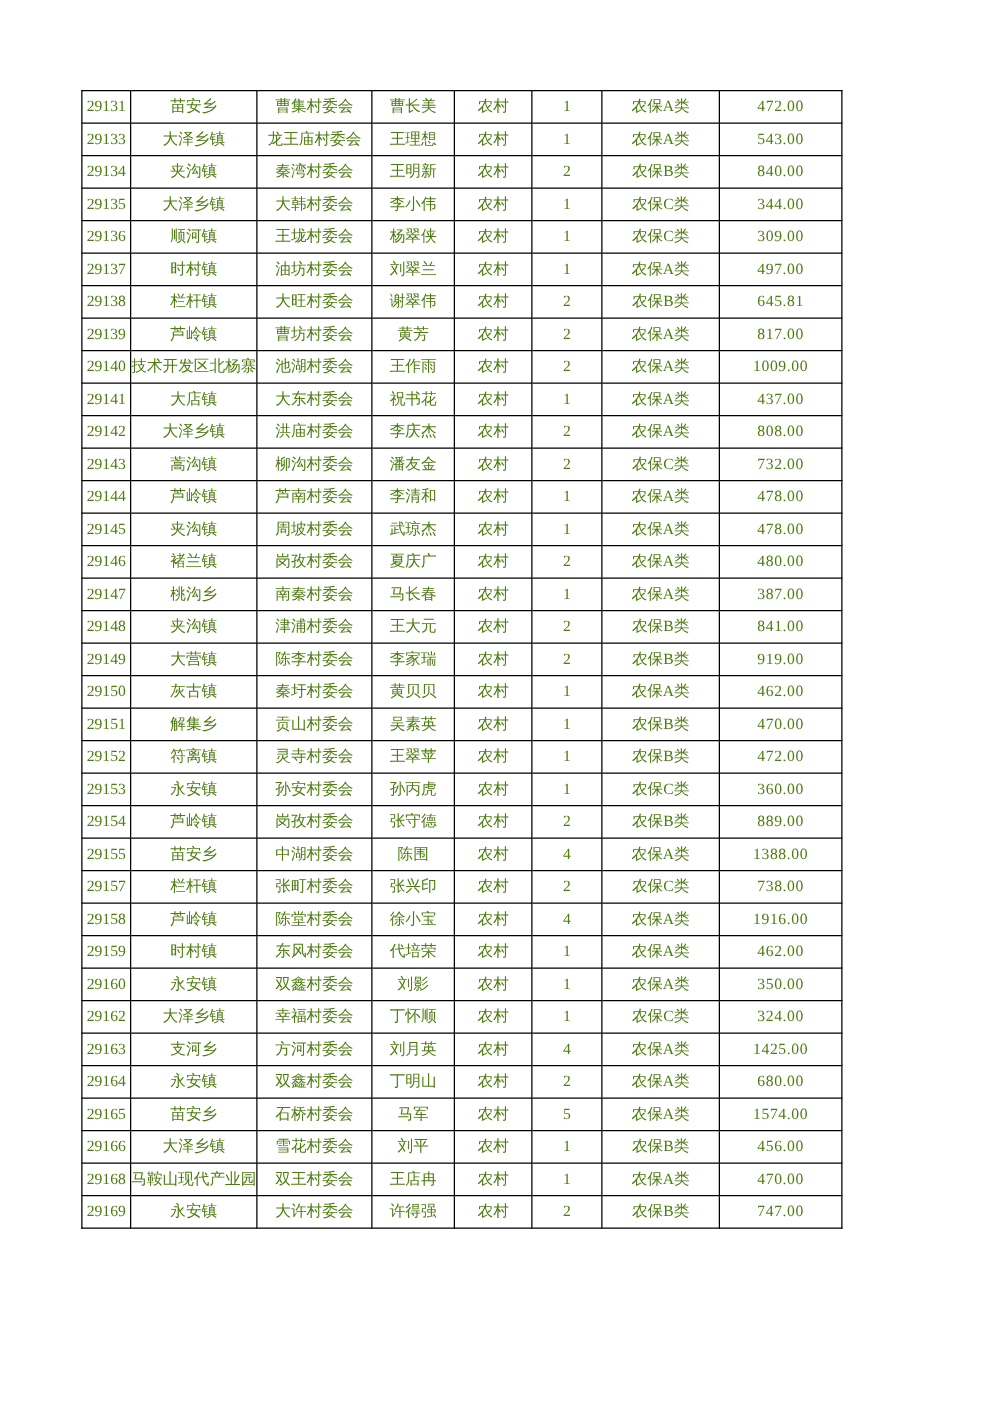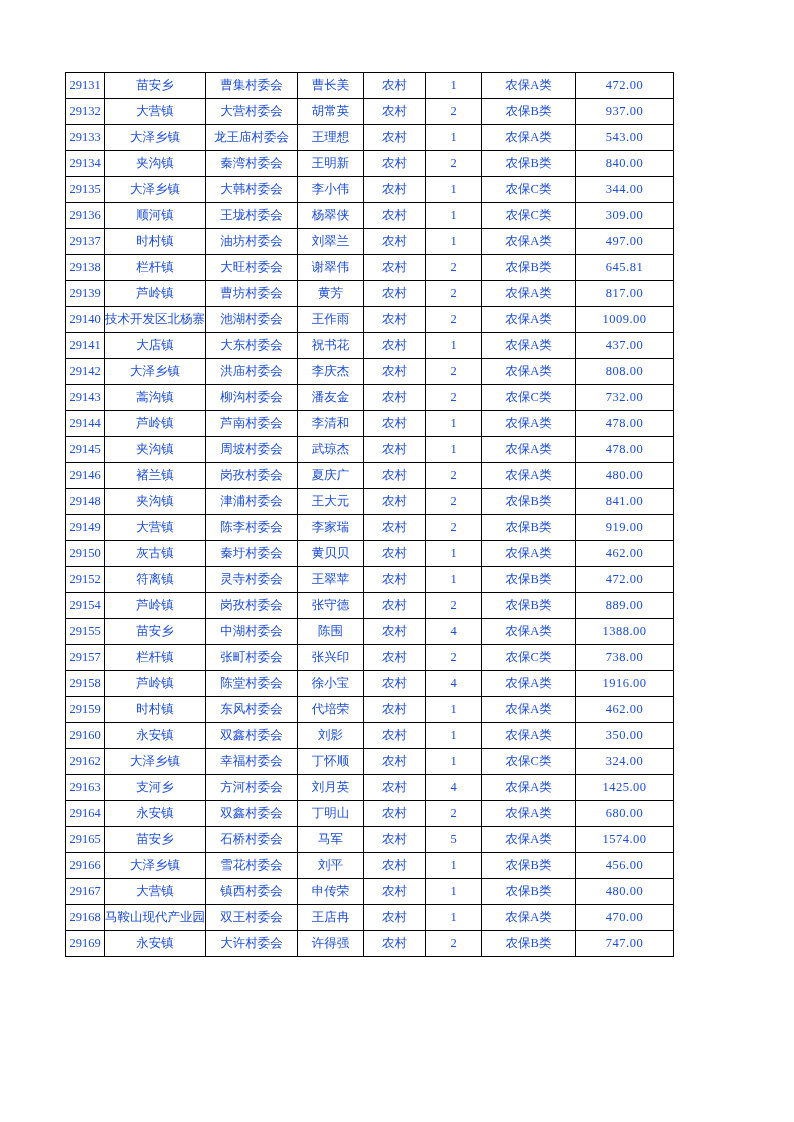--- a/index.html
+++ b/index.html
@@ -5,21 +5,21 @@
   html, body {
     margin: 0; padding: 0;
     background: #ffffff;
     width: 794px; height: 1122px;
     overflow: hidden;
   }
   .page {
     position: relative;
     width: 794px; height: 1122px;
     background: #ffffff;
-    color: #1d4ed8;
+    color: #4d7c0f;
     font-family: "Liberation Serif", "DejaVu Serif", serif;
   }
   table.sheet {
     position: absolute;
     left: 65px; top: 72px;
     border-collapse: collapse;
     table-layout: fixed;
   }
   table.sheet td {
     border: 1.5px solid #000000;
@@ -75,861 +75,887 @@
             <div class="cc">1</div>
           </td>
     <td class="c-insurance">
             <div class="cc">农保A类</div>
           </td>
     <td class="c-amount">
             <div class="cc">472.00</div>
           </td>
   </tr>
 
-  <tr>
-    <td class="c-id">
-            <div class="cc">29132</div>
+
+  <tr>
+    <td class="c-id">
+            <div class="cc">29133</div>
+          </td>
+    <td class="c-town">
+            <div class="cc">大泽乡镇</div>
+          </td>
+    <td class="c-village">
+            <div class="cc">龙王庙村委会</div>
+          </td>
+    <td class="c-name">
+            <div class="cc">王理想</div>
+          </td>
+    <td class="c-category">
+            <div class="cc">农村</div>
+          </td>
+    <td class="c-count">
+            <div class="cc">1</div>
+          </td>
+    <td class="c-insurance">
+            <div class="cc">农保A类</div>
+          </td>
+    <td class="c-amount">
+            <div class="cc">543.00</div>
+          </td>
+  </tr>
+
+  <tr>
+    <td class="c-id">
+            <div class="cc">29134</div>
+          </td>
+    <td class="c-town">
+            <div class="cc">夹沟镇</div>
+          </td>
+    <td class="c-village">
+            <div class="cc">秦湾村委会</div>
+          </td>
+    <td class="c-name">
+            <div class="cc">王明新</div>
+          </td>
+    <td class="c-category">
+            <div class="cc">农村</div>
+          </td>
+    <td class="c-count">
+            <div class="cc">2</div>
+          </td>
+    <td class="c-insurance">
+            <div class="cc">农保B类</div>
+          </td>
+    <td class="c-amount">
+            <div class="cc">840.00</div>
+          </td>
+  </tr>
+
+  <tr>
+    <td class="c-id">
+            <div class="cc">29135</div>
+          </td>
+    <td class="c-town">
+            <div class="cc">大泽乡镇</div>
+          </td>
+    <td class="c-village">
+            <div class="cc">大韩村委会</div>
+          </td>
+    <td class="c-name">
+            <div class="cc">李小伟</div>
+          </td>
+    <td class="c-category">
+            <div class="cc">农村</div>
+          </td>
+    <td class="c-count">
+            <div class="cc">1</div>
+          </td>
+    <td class="c-insurance">
+            <div class="cc">农保C类</div>
+          </td>
+    <td class="c-amount">
+            <div class="cc">344.00</div>
+          </td>
+  </tr>
+
+  <tr>
+    <td class="c-id">
+            <div class="cc">29136</div>
+          </td>
+    <td class="c-town">
+            <div class="cc">顺河镇</div>
+          </td>
+    <td class="c-village">
+            <div class="cc">王垅村委会</div>
+          </td>
+    <td class="c-name">
+            <div class="cc">杨翠侠</div>
+          </td>
+    <td class="c-category">
+            <div class="cc">农村</div>
+          </td>
+    <td class="c-count">
+            <div class="cc">1</div>
+          </td>
+    <td class="c-insurance">
+            <div class="cc">农保C类</div>
+          </td>
+    <td class="c-amount">
+            <div class="cc">309.00</div>
+          </td>
+  </tr>
+
+  <tr>
+    <td class="c-id">
+            <div class="cc">29137</div>
+          </td>
+    <td class="c-town">
+            <div class="cc">时村镇</div>
+          </td>
+    <td class="c-village">
+            <div class="cc">油坊村委会</div>
+          </td>
+    <td class="c-name">
+            <div class="cc">刘翠兰</div>
+          </td>
+    <td class="c-category">
+            <div class="cc">农村</div>
+          </td>
+    <td class="c-count">
+            <div class="cc">1</div>
+          </td>
+    <td class="c-insurance">
+            <div class="cc">农保A类</div>
+          </td>
+    <td class="c-amount">
+            <div class="cc">497.00</div>
+          </td>
+  </tr>
+
+  <tr>
+    <td class="c-id">
+            <div class="cc">29138</div>
+          </td>
+    <td class="c-town">
+            <div class="cc">栏杆镇</div>
+          </td>
+    <td class="c-village">
+            <div class="cc">大旺村委会</div>
+          </td>
+    <td class="c-name">
+            <div class="cc">谢翠伟</div>
+          </td>
+    <td class="c-category">
+            <div class="cc">农村</div>
+          </td>
+    <td class="c-count">
+            <div class="cc">2</div>
+          </td>
+    <td class="c-insurance">
+            <div class="cc">农保B类</div>
+          </td>
+    <td class="c-amount">
+            <div class="cc">645.81</div>
+          </td>
+  </tr>
+
+  <tr>
+    <td class="c-id">
+            <div class="cc">29139</div>
+          </td>
+    <td class="c-town">
+            <div class="cc">芦岭镇</div>
+          </td>
+    <td class="c-village">
+            <div class="cc">曹坊村委会</div>
+          </td>
+    <td class="c-name">
+            <div class="cc">黄芳</div>
+          </td>
+    <td class="c-category">
+            <div class="cc">农村</div>
+          </td>
+    <td class="c-count">
+            <div class="cc">2</div>
+          </td>
+    <td class="c-insurance">
+            <div class="cc">农保A类</div>
+          </td>
+    <td class="c-amount">
+            <div class="cc">817.00</div>
+          </td>
+  </tr>
+
+  <tr>
+    <td class="c-id">
+            <div class="cc">29140</div>
+          </td>
+    <td class="c-town">
+            <div class="cc">技术开发区北杨寨</div>
+          </td>
+    <td class="c-village">
+            <div class="cc">池湖村委会</div>
+          </td>
+    <td class="c-name">
+            <div class="cc">王作雨</div>
+          </td>
+    <td class="c-category">
+            <div class="cc">农村</div>
+          </td>
+    <td class="c-count">
+            <div class="cc">2</div>
+          </td>
+    <td class="c-insurance">
+            <div class="cc">农保A类</div>
+          </td>
+    <td class="c-amount">
+            <div class="cc">1009.00</div>
+          </td>
+  </tr>
+
+  <tr>
+    <td class="c-id">
+            <div class="cc">29141</div>
+          </td>
+    <td class="c-town">
+            <div class="cc">大店镇</div>
+          </td>
+    <td class="c-village">
+            <div class="cc">大东村委会</div>
+          </td>
+    <td class="c-name">
+            <div class="cc">祝书花</div>
+          </td>
+    <td class="c-category">
+            <div class="cc">农村</div>
+          </td>
+    <td class="c-count">
+            <div class="cc">1</div>
+          </td>
+    <td class="c-insurance">
+            <div class="cc">农保A类</div>
+          </td>
+    <td class="c-amount">
+            <div class="cc">437.00</div>
+          </td>
+  </tr>
+
+  <tr>
+    <td class="c-id">
+            <div class="cc">29142</div>
+          </td>
+    <td class="c-town">
+            <div class="cc">大泽乡镇</div>
+          </td>
+    <td class="c-village">
+            <div class="cc">洪庙村委会</div>
+          </td>
+    <td class="c-name">
+            <div class="cc">李庆杰</div>
+          </td>
+    <td class="c-category">
+            <div class="cc">农村</div>
+          </td>
+    <td class="c-count">
+            <div class="cc">2</div>
+          </td>
+    <td class="c-insurance">
+            <div class="cc">农保A类</div>
+          </td>
+    <td class="c-amount">
+            <div class="cc">808.00</div>
+          </td>
+  </tr>
+
+  <tr>
+    <td class="c-id">
+            <div class="cc">29143</div>
+          </td>
+    <td class="c-town">
+            <div class="cc">蒿沟镇</div>
+          </td>
+    <td class="c-village">
+            <div class="cc">柳沟村委会</div>
+          </td>
+    <td class="c-name">
+            <div class="cc">潘友金</div>
+          </td>
+    <td class="c-category">
+            <div class="cc">农村</div>
+          </td>
+    <td class="c-count">
+            <div class="cc">2</div>
+          </td>
+    <td class="c-insurance">
+            <div class="cc">农保C类</div>
+          </td>
+    <td class="c-amount">
+            <div class="cc">732.00</div>
+          </td>
+  </tr>
+
+  <tr>
+    <td class="c-id">
+            <div class="cc">29144</div>
+          </td>
+    <td class="c-town">
+            <div class="cc">芦岭镇</div>
+          </td>
+    <td class="c-village">
+            <div class="cc">芦南村委会</div>
+          </td>
+    <td class="c-name">
+            <div class="cc">李清和</div>
+          </td>
+    <td class="c-category">
+            <div class="cc">农村</div>
+          </td>
+    <td class="c-count">
+            <div class="cc">1</div>
+          </td>
+    <td class="c-insurance">
+            <div class="cc">农保A类</div>
+          </td>
+    <td class="c-amount">
+            <div class="cc">478.00</div>
+          </td>
+  </tr>
+
+  <tr>
+    <td class="c-id">
+            <div class="cc">29145</div>
+          </td>
+    <td class="c-town">
+            <div class="cc">夹沟镇</div>
+          </td>
+    <td class="c-village">
+            <div class="cc">周坡村委会</div>
+          </td>
+    <td class="c-name">
+            <div class="cc">武琼杰</div>
+          </td>
+    <td class="c-category">
+            <div class="cc">农村</div>
+          </td>
+    <td class="c-count">
+            <div class="cc">1</div>
+          </td>
+    <td class="c-insurance">
+            <div class="cc">农保A类</div>
+          </td>
+    <td class="c-amount">
+            <div class="cc">478.00</div>
+          </td>
+  </tr>
+
+  <tr>
+    <td class="c-id">
+            <div class="cc">29146</div>
+          </td>
+    <td class="c-town">
+            <div class="cc">褚兰镇</div>
+          </td>
+    <td class="c-village">
+            <div class="cc">岗孜村委会</div>
+          </td>
+    <td class="c-name">
+            <div class="cc">夏庆广</div>
+          </td>
+    <td class="c-category">
+            <div class="cc">农村</div>
+          </td>
+    <td class="c-count">
+            <div class="cc">2</div>
+          </td>
+    <td class="c-insurance">
+            <div class="cc">农保A类</div>
+          </td>
+    <td class="c-amount">
+            <div class="cc">480.00</div>
+          </td>
+  </tr>
+
+  <tr>
+    <td class="c-id">
+            <div class="cc">29147</div>
+          </td>
+    <td class="c-town">
+            <div class="cc">桃沟乡</div>
+          </td>
+    <td class="c-village">
+            <div class="cc">南秦村委会</div>
+          </td>
+    <td class="c-name">
+            <div class="cc">马长春</div>
+          </td>
+    <td class="c-category">
+            <div class="cc">农村</div>
+          </td>
+    <td class="c-count">
+            <div class="cc">1</div>
+          </td>
+    <td class="c-insurance">
+            <div class="cc">农保A类</div>
+          </td>
+    <td class="c-amount">
+            <div class="cc">387.00</div>
+          </td>
+  </tr>
+
+  <tr>
+    <td class="c-id">
+            <div class="cc">29148</div>
+          </td>
+    <td class="c-town">
+            <div class="cc">夹沟镇</div>
+          </td>
+    <td class="c-village">
+            <div class="cc">津浦村委会</div>
+          </td>
+    <td class="c-name">
+            <div class="cc">王大元</div>
+          </td>
+    <td class="c-category">
+            <div class="cc">农村</div>
+          </td>
+    <td class="c-count">
+            <div class="cc">2</div>
+          </td>
+    <td class="c-insurance">
+            <div class="cc">农保B类</div>
+          </td>
+    <td class="c-amount">
+            <div class="cc">841.00</div>
+          </td>
+  </tr>
+
+  <tr>
+    <td class="c-id">
+            <div class="cc">29149</div>
           </td>
     <td class="c-town">
             <div class="cc">大营镇</div>
           </td>
     <td class="c-village">
-            <div class="cc">大营村委会</div>
-          </td>
-    <td class="c-name">
-            <div class="cc">胡常英</div>
+            <div class="cc">陈李村委会</div>
+          </td>
+    <td class="c-name">
+            <div class="cc">李家瑞</div>
           </td>
     <td class="c-category">
             <div class="cc">农村</div>
           </td>
     <td class="c-count">
             <div class="cc">2</div>
           </td>
     <td class="c-insurance">
             <div class="cc">农保B类</div>
           </td>
     <td class="c-amount">
-            <div class="cc">937.00</div>
-          </td>
-  </tr>
-
-  <tr>
-    <td class="c-id">
-            <div class="cc">29133</div>
+            <div class="cc">919.00</div>
+          </td>
+  </tr>
+
+  <tr>
+    <td class="c-id">
+            <div class="cc">29150</div>
+          </td>
+    <td class="c-town">
+            <div class="cc">灰古镇</div>
+          </td>
+    <td class="c-village">
+            <div class="cc">秦圩村委会</div>
+          </td>
+    <td class="c-name">
+            <div class="cc">黄贝贝</div>
+          </td>
+    <td class="c-category">
+            <div class="cc">农村</div>
+          </td>
+    <td class="c-count">
+            <div class="cc">1</div>
+          </td>
+    <td class="c-insurance">
+            <div class="cc">农保A类</div>
+          </td>
+    <td class="c-amount">
+            <div class="cc">462.00</div>
+          </td>
+  </tr>
+
+  <tr>
+    <td class="c-id">
+            <div class="cc">29151</div>
+          </td>
+    <td class="c-town">
+            <div class="cc">解集乡</div>
+          </td>
+    <td class="c-village">
+            <div class="cc">贡山村委会</div>
+          </td>
+    <td class="c-name">
+            <div class="cc">吴素英</div>
+          </td>
+    <td class="c-category">
+            <div class="cc">农村</div>
+          </td>
+    <td class="c-count">
+            <div class="cc">1</div>
+          </td>
+    <td class="c-insurance">
+            <div class="cc">农保B类</div>
+          </td>
+    <td class="c-amount">
+            <div class="cc">470.00</div>
+          </td>
+  </tr>
+
+  <tr>
+    <td class="c-id">
+            <div class="cc">29152</div>
+          </td>
+    <td class="c-town">
+            <div class="cc">符离镇</div>
+          </td>
+    <td class="c-village">
+            <div class="cc">灵寺村委会</div>
+          </td>
+    <td class="c-name">
+            <div class="cc">王翠苹</div>
+          </td>
+    <td class="c-category">
+            <div class="cc">农村</div>
+          </td>
+    <td class="c-count">
+            <div class="cc">1</div>
+          </td>
+    <td class="c-insurance">
+            <div class="cc">农保B类</div>
+          </td>
+    <td class="c-amount">
+            <div class="cc">472.00</div>
+          </td>
+  </tr>
+
+  <tr>
+    <td class="c-id">
+            <div class="cc">29153</div>
+          </td>
+    <td class="c-town">
+            <div class="cc">永安镇</div>
+          </td>
+    <td class="c-village">
+            <div class="cc">孙安村委会</div>
+          </td>
+    <td class="c-name">
+            <div class="cc">孙丙虎</div>
+          </td>
+    <td class="c-category">
+            <div class="cc">农村</div>
+          </td>
+    <td class="c-count">
+            <div class="cc">1</div>
+          </td>
+    <td class="c-insurance">
+            <div class="cc">农保C类</div>
+          </td>
+    <td class="c-amount">
+            <div class="cc">360.00</div>
+          </td>
+  </tr>
+
+  <tr>
+    <td class="c-id">
+            <div class="cc">29154</div>
+          </td>
+    <td class="c-town">
+            <div class="cc">芦岭镇</div>
+          </td>
+    <td class="c-village">
+            <div class="cc">岗孜村委会</div>
+          </td>
+    <td class="c-name">
+            <div class="cc">张守德</div>
+          </td>
+    <td class="c-category">
+            <div class="cc">农村</div>
+          </td>
+    <td class="c-count">
+            <div class="cc">2</div>
+          </td>
+    <td class="c-insurance">
+            <div class="cc">农保B类</div>
+          </td>
+    <td class="c-amount">
+            <div class="cc">889.00</div>
+          </td>
+  </tr>
+
+  <tr>
+    <td class="c-id">
+            <div class="cc">29155</div>
+          </td>
+    <td class="c-town">
+            <div class="cc">苗安乡</div>
+          </td>
+    <td class="c-village">
+            <div class="cc">中湖村委会</div>
+          </td>
+    <td class="c-name">
+            <div class="cc">陈围</div>
+          </td>
+    <td class="c-category">
+            <div class="cc">农村</div>
+          </td>
+    <td class="c-count">
+            <div class="cc">4</div>
+          </td>
+    <td class="c-insurance">
+            <div class="cc">农保A类</div>
+          </td>
+    <td class="c-amount">
+            <div class="cc">1388.00</div>
+          </td>
+  </tr>
+
+
+  <tr>
+    <td class="c-id">
+            <div class="cc">29157</div>
+          </td>
+    <td class="c-town">
+            <div class="cc">栏杆镇</div>
+          </td>
+    <td class="c-village">
+            <div class="cc">张町村委会</div>
+          </td>
+    <td class="c-name">
+            <div class="cc">张兴印</div>
+          </td>
+    <td class="c-category">
+            <div class="cc">农村</div>
+          </td>
+    <td class="c-count">
+            <div class="cc">2</div>
+          </td>
+    <td class="c-insurance">
+            <div class="cc">农保C类</div>
+          </td>
+    <td class="c-amount">
+            <div class="cc">738.00</div>
+          </td>
+  </tr>
+
+  <tr>
+    <td class="c-id">
+            <div class="cc">29158</div>
+          </td>
+    <td class="c-town">
+            <div class="cc">芦岭镇</div>
+          </td>
+    <td class="c-village">
+            <div class="cc">陈堂村委会</div>
+          </td>
+    <td class="c-name">
+            <div class="cc">徐小宝</div>
+          </td>
+    <td class="c-category">
+            <div class="cc">农村</div>
+          </td>
+    <td class="c-count">
+            <div class="cc">4</div>
+          </td>
+    <td class="c-insurance">
+            <div class="cc">农保A类</div>
+          </td>
+    <td class="c-amount">
+            <div class="cc">1916.00</div>
+          </td>
+  </tr>
+
+  <tr>
+    <td class="c-id">
+            <div class="cc">29159</div>
+          </td>
+    <td class="c-town">
+            <div class="cc">时村镇</div>
+          </td>
+    <td class="c-village">
+            <div class="cc">东风村委会</div>
+          </td>
+    <td class="c-name">
+            <div class="cc">代培荣</div>
+          </td>
+    <td class="c-category">
+            <div class="cc">农村</div>
+          </td>
+    <td class="c-count">
+            <div class="cc">1</div>
+          </td>
+    <td class="c-insurance">
+            <div class="cc">农保A类</div>
+          </td>
+    <td class="c-amount">
+            <div class="cc">462.00</div>
+          </td>
+  </tr>
+
+  <tr>
+    <td class="c-id">
+            <div class="cc">29160</div>
+          </td>
+    <td class="c-town">
+            <div class="cc">永安镇</div>
+          </td>
+    <td class="c-village">
+            <div class="cc">双鑫村委会</div>
+          </td>
+    <td class="c-name">
+            <div class="cc">刘影</div>
+          </td>
+    <td class="c-category">
+            <div class="cc">农村</div>
+          </td>
+    <td class="c-count">
+            <div class="cc">1</div>
+          </td>
+    <td class="c-insurance">
+            <div class="cc">农保A类</div>
+          </td>
+    <td class="c-amount">
+            <div class="cc">350.00</div>
+          </td>
+  </tr>
+
+
+  <tr>
+    <td class="c-id">
+            <div class="cc">29162</div>
           </td>
     <td class="c-town">
             <div class="cc">大泽乡镇</div>
           </td>
     <td class="c-village">
-            <div class="cc">龙王庙村委会</div>
-          </td>
-    <td class="c-name">
-            <div class="cc">王理想</div>
-          </td>
-    <td class="c-category">
-            <div class="cc">农村</div>
-          </td>
-    <td class="c-count">
-            <div class="cc">1</div>
-          </td>
-    <td class="c-insurance">
-            <div class="cc">农保A类</div>
-          </td>
-    <td class="c-amount">
-            <div class="cc">543.00</div>
-          </td>
-  </tr>
-
-  <tr>
-    <td class="c-id">
-            <div class="cc">29134</div>
-          </td>
-    <td class="c-town">
-            <div class="cc">夹沟镇</div>
-          </td>
-    <td class="c-village">
-            <div class="cc">秦湾村委会</div>
-          </td>
-    <td class="c-name">
-            <div class="cc">王明新</div>
-          </td>
-    <td class="c-category">
-            <div class="cc">农村</div>
-          </td>
-    <td class="c-count">
-            <div class="cc">2</div>
+            <div class="cc">幸福村委会</div>
+          </td>
+    <td class="c-name">
+            <div class="cc">丁怀顺</div>
+          </td>
+    <td class="c-category">
+            <div class="cc">农村</div>
+          </td>
+    <td class="c-count">
+            <div class="cc">1</div>
+          </td>
+    <td class="c-insurance">
+            <div class="cc">农保C类</div>
+          </td>
+    <td class="c-amount">
+            <div class="cc">324.00</div>
+          </td>
+  </tr>
+
+  <tr>
+    <td class="c-id">
+            <div class="cc">29163</div>
+          </td>
+    <td class="c-town">
+            <div class="cc">支河乡</div>
+          </td>
+    <td class="c-village">
+            <div class="cc">方河村委会</div>
+          </td>
+    <td class="c-name">
+            <div class="cc">刘月英</div>
+          </td>
+    <td class="c-category">
+            <div class="cc">农村</div>
+          </td>
+    <td class="c-count">
+            <div class="cc">4</div>
+          </td>
+    <td class="c-insurance">
+            <div class="cc">农保A类</div>
+          </td>
+    <td class="c-amount">
+            <div class="cc">1425.00</div>
+          </td>
+  </tr>
+
+  <tr>
+    <td class="c-id">
+            <div class="cc">29164</div>
+          </td>
+    <td class="c-town">
+            <div class="cc">永安镇</div>
+          </td>
+    <td class="c-village">
+            <div class="cc">双鑫村委会</div>
+          </td>
+    <td class="c-name">
+            <div class="cc">丁明山</div>
+          </td>
+    <td class="c-category">
+            <div class="cc">农村</div>
+          </td>
+    <td class="c-count">
+            <div class="cc">2</div>
+          </td>
+    <td class="c-insurance">
+            <div class="cc">农保A类</div>
+          </td>
+    <td class="c-amount">
+            <div class="cc">680.00</div>
+          </td>
+  </tr>
+
+  <tr>
+    <td class="c-id">
+            <div class="cc">29165</div>
+          </td>
+    <td class="c-town">
+            <div class="cc">苗安乡</div>
+          </td>
+    <td class="c-village">
+            <div class="cc">石桥村委会</div>
+          </td>
+    <td class="c-name">
+            <div class="cc">马军</div>
+          </td>
+    <td class="c-category">
+            <div class="cc">农村</div>
+          </td>
+    <td class="c-count">
+            <div class="cc">5</div>
+          </td>
+    <td class="c-insurance">
+            <div class="cc">农保A类</div>
+          </td>
+    <td class="c-amount">
+            <div class="cc">1574.00</div>
+          </td>
+  </tr>
+
+  <tr>
+    <td class="c-id">
+            <div class="cc">29166</div>
+          </td>
+    <td class="c-town">
+            <div class="cc">大泽乡镇</div>
+          </td>
+    <td class="c-village">
+            <div class="cc">雪花村委会</div>
+          </td>
+    <td class="c-name">
+            <div class="cc">刘平</div>
+          </td>
+    <td class="c-category">
+            <div class="cc">农村</div>
+          </td>
+    <td class="c-count">
+            <div class="cc">1</div>
           </td>
     <td class="c-insurance">
             <div class="cc">农保B类</div>
           </td>
     <td class="c-amount">
-            <div class="cc">840.00</div>
-          </td>
-  </tr>
-
-  <tr>
-    <td class="c-id">
-            <div class="cc">29135</div>
-          </td>
-    <td class="c-town">
-            <div class="cc">大泽乡镇</div>
-          </td>
-    <td class="c-village">
-            <div class="cc">大韩村委会</div>
-          </td>
-    <td class="c-name">
-            <div class="cc">李小伟</div>
-          </td>
-    <td class="c-category">
-            <div class="cc">农村</div>
-          </td>
-    <td class="c-count">
-            <div class="cc">1</div>
-          </td>
-    <td class="c-insurance">
-            <div class="cc">农保C类</div>
-          </td>
-    <td class="c-amount">
-            <div class="cc">344.00</div>
-          </td>
-  </tr>
-
-  <tr>
-    <td class="c-id">
-            <div class="cc">29136</div>
-          </td>
-    <td class="c-town">
-            <div class="cc">顺河镇</div>
-          </td>
-    <td class="c-village">
-            <div class="cc">王垅村委会</div>
-          </td>
-    <td class="c-name">
-            <div class="cc">杨翠侠</div>
-          </td>
-    <td class="c-category">
-            <div class="cc">农村</div>
-          </td>
-    <td class="c-count">
-            <div class="cc">1</div>
-          </td>
-    <td class="c-insurance">
-            <div class="cc">农保C类</div>
-          </td>
-    <td class="c-amount">
-            <div class="cc">309.00</div>
-          </td>
-  </tr>
-
-  <tr>
-    <td class="c-id">
-            <div class="cc">29137</div>
-          </td>
-    <td class="c-town">
-            <div class="cc">时村镇</div>
-          </td>
-    <td class="c-village">
-            <div class="cc">油坊村委会</div>
-          </td>
-    <td class="c-name">
-            <div class="cc">刘翠兰</div>
-          </td>
-    <td class="c-category">
-            <div class="cc">农村</div>
-          </td>
-    <td class="c-count">
-            <div class="cc">1</div>
-          </td>
-    <td class="c-insurance">
-            <div class="cc">农保A类</div>
-          </td>
-    <td class="c-amount">
-            <div class="cc">497.00</div>
-          </td>
-  </tr>
-
-  <tr>
-    <td class="c-id">
-            <div class="cc">29138</div>
-          </td>
-    <td class="c-town">
-            <div class="cc">栏杆镇</div>
-          </td>
-    <td class="c-village">
-            <div class="cc">大旺村委会</div>
-          </td>
-    <td class="c-name">
-            <div class="cc">谢翠伟</div>
-          </td>
-    <td class="c-category">
-            <div class="cc">农村</div>
-          </td>
-    <td class="c-count">
-            <div class="cc">2</div>
-          </td>
-    <td class="c-insurance">
-            <div class="cc">农保B类</div>
-          </td>
-    <td class="c-amount">
-            <div class="cc">645.81</div>
-          </td>
-  </tr>
-
-  <tr>
-    <td class="c-id">
-            <div class="cc">29139</div>
-          </td>
-    <td class="c-town">
-            <div class="cc">芦岭镇</div>
-          </td>
-    <td class="c-village">
-            <div class="cc">曹坊村委会</div>
-          </td>
-    <td class="c-name">
-            <div class="cc">黄芳</div>
-          </td>
-    <td class="c-category">
-            <div class="cc">农村</div>
-          </td>
-    <td class="c-count">
-            <div class="cc">2</div>
-          </td>
-    <td class="c-insurance">
-            <div class="cc">农保A类</div>
-          </td>
-    <td class="c-amount">
-            <div class="cc">817.00</div>
-          </td>
-  </tr>
-
-  <tr>
-    <td class="c-id">
-            <div class="cc">29140</div>
-          </td>
-    <td class="c-town">
-            <div class="cc">技术开发区北杨寨</div>
-          </td>
-    <td class="c-village">
-            <div class="cc">池湖村委会</div>
-          </td>
-    <td class="c-name">
-            <div class="cc">王作雨</div>
-          </td>
-    <td class="c-category">
-            <div class="cc">农村</div>
-          </td>
-    <td class="c-count">
-            <div class="cc">2</div>
-          </td>
-    <td class="c-insurance">
-            <div class="cc">农保A类</div>
-          </td>
-    <td class="c-amount">
-            <div class="cc">1009.00</div>
-          </td>
-  </tr>
-
-  <tr>
-    <td class="c-id">
-            <div class="cc">29141</div>
-          </td>
-    <td class="c-town">
-            <div class="cc">大店镇</div>
-          </td>
-    <td class="c-village">
-            <div class="cc">大东村委会</div>
-          </td>
-    <td class="c-name">
-            <div class="cc">祝书花</div>
-          </td>
-    <td class="c-category">
-            <div class="cc">农村</div>
-          </td>
-    <td class="c-count">
-            <div class="cc">1</div>
-          </td>
-    <td class="c-insurance">
-            <div class="cc">农保A类</div>
-          </td>
-    <td class="c-amount">
-            <div class="cc">437.00</div>
-          </td>
-  </tr>
-
-  <tr>
-    <td class="c-id">
-            <div class="cc">29142</div>
-          </td>
-    <td class="c-town">
-            <div class="cc">大泽乡镇</div>
-          </td>
-    <td class="c-village">
-            <div class="cc">洪庙村委会</div>
-          </td>
-    <td class="c-name">
-            <div class="cc">李庆杰</div>
-          </td>
-    <td class="c-category">
-            <div class="cc">农村</div>
-          </td>
-    <td class="c-count">
-            <div class="cc">2</div>
-          </td>
-    <td class="c-insurance">
-            <div class="cc">农保A类</div>
-          </td>
-    <td class="c-amount">
-            <div class="cc">808.00</div>
-          </td>
-  </tr>
-
-  <tr>
-    <td class="c-id">
-            <div class="cc">29143</div>
-          </td>
-    <td class="c-town">
-            <div class="cc">蒿沟镇</div>
-          </td>
-    <td class="c-village">
-            <div class="cc">柳沟村委会</div>
-          </td>
-    <td class="c-name">
-            <div class="cc">潘友金</div>
-          </td>
-    <td class="c-category">
-            <div class="cc">农村</div>
-          </td>
-    <td class="c-count">
-            <div class="cc">2</div>
-          </td>
-    <td class="c-insurance">
-            <div class="cc">农保C类</div>
-          </td>
-    <td class="c-amount">
-            <div class="cc">732.00</div>
-          </td>
-  </tr>
-
-  <tr>
-    <td class="c-id">
-            <div class="cc">29144</div>
-          </td>
-    <td class="c-town">
-            <div class="cc">芦岭镇</div>
-          </td>
-    <td class="c-village">
-            <div class="cc">芦南村委会</div>
-          </td>
-    <td class="c-name">
-            <div class="cc">李清和</div>
-          </td>
-    <td class="c-category">
-            <div class="cc">农村</div>
-          </td>
-    <td class="c-count">
-            <div class="cc">1</div>
-          </td>
-    <td class="c-insurance">
-            <div class="cc">农保A类</div>
-          </td>
-    <td class="c-amount">
-            <div class="cc">478.00</div>
-          </td>
-  </tr>
-
-  <tr>
-    <td class="c-id">
-            <div class="cc">29145</div>
-          </td>
-    <td class="c-town">
-            <div class="cc">夹沟镇</div>
-          </td>
-    <td class="c-village">
-            <div class="cc">周坡村委会</div>
-          </td>
-    <td class="c-name">
-            <div class="cc">武琼杰</div>
-          </td>
-    <td class="c-category">
-            <div class="cc">农村</div>
-          </td>
-    <td class="c-count">
-            <div class="cc">1</div>
-          </td>
-    <td class="c-insurance">
-            <div class="cc">农保A类</div>
-          </td>
-    <td class="c-amount">
-            <div class="cc">478.00</div>
-          </td>
-  </tr>
-
-  <tr>
-    <td class="c-id">
-            <div class="cc">29146</div>
-          </td>
-    <td class="c-town">
-            <div class="cc">褚兰镇</div>
-          </td>
-    <td class="c-village">
-            <div class="cc">岗孜村委会</div>
-          </td>
-    <td class="c-name">
-            <div class="cc">夏庆广</div>
-          </td>
-    <td class="c-category">
-            <div class="cc">农村</div>
-          </td>
-    <td class="c-count">
-            <div class="cc">2</div>
-          </td>
-    <td class="c-insurance">
-            <div class="cc">农保A类</div>
-          </td>
-    <td class="c-amount">
-            <div class="cc">480.00</div>
-          </td>
-  </tr>
-
-
-  <tr>
-    <td class="c-id">
-            <div class="cc">29148</div>
-          </td>
-    <td class="c-town">
-            <div class="cc">夹沟镇</div>
-          </td>
-    <td class="c-village">
-            <div class="cc">津浦村委会</div>
-          </td>
-    <td class="c-name">
-            <div class="cc">王大元</div>
-          </td>
-    <td class="c-category">
-            <div class="cc">农村</div>
-          </td>
-    <td class="c-count">
-            <div class="cc">2</div>
-          </td>
-    <td class="c-insurance">
-            <div class="cc">农保B类</div>
-          </td>
-    <td class="c-amount">
-            <div class="cc">841.00</div>
-          </td>
-  </tr>
-
-  <tr>
-    <td class="c-id">
-            <div class="cc">29149</div>
-          </td>
-    <td class="c-town">
-            <div class="cc">大营镇</div>
-          </td>
-    <td class="c-village">
-            <div class="cc">陈李村委会</div>
-          </td>
-    <td class="c-name">
-            <div class="cc">李家瑞</div>
-          </td>
-    <td class="c-category">
-            <div class="cc">农村</div>
-          </td>
-    <td class="c-count">
-            <div class="cc">2</div>
-          </td>
-    <td class="c-insurance">
-            <div class="cc">农保B类</div>
-          </td>
-    <td class="c-amount">
-            <div class="cc">919.00</div>
-          </td>
-  </tr>
-
-  <tr>
-    <td class="c-id">
-            <div class="cc">29150</div>
-          </td>
-    <td class="c-town">
-            <div class="cc">灰古镇</div>
-          </td>
-    <td class="c-village">
-            <div class="cc">秦圩村委会</div>
-          </td>
-    <td class="c-name">
-            <div class="cc">黄贝贝</div>
-          </td>
-    <td class="c-category">
-            <div class="cc">农村</div>
-          </td>
-    <td class="c-count">
-            <div class="cc">1</div>
-          </td>
-    <td class="c-insurance">
-            <div class="cc">农保A类</div>
-          </td>
-    <td class="c-amount">
-            <div class="cc">462.00</div>
-          </td>
-  </tr>
-
-
-  <tr>
-    <td class="c-id">
-            <div class="cc">29152</div>
-          </td>
-    <td class="c-town">
-            <div class="cc">符离镇</div>
-          </td>
-    <td class="c-village">
-            <div class="cc">灵寺村委会</div>
-          </td>
-    <td class="c-name">
-            <div class="cc">王翠苹</div>
-          </td>
-    <td class="c-category">
-            <div class="cc">农村</div>
-          </td>
-    <td class="c-count">
-            <div class="cc">1</div>
-          </td>
-    <td class="c-insurance">
-            <div class="cc">农保B类</div>
-          </td>
-    <td class="c-amount">
-            <div class="cc">472.00</div>
-          </td>
-  </tr>
-
-
-  <tr>
-    <td class="c-id">
-            <div class="cc">29154</div>
-          </td>
-    <td class="c-town">
-            <div class="cc">芦岭镇</div>
-          </td>
-    <td class="c-village">
-            <div class="cc">岗孜村委会</div>
-          </td>
-    <td class="c-name">
-            <div class="cc">张守德</div>
-          </td>
-    <td class="c-category">
-            <div class="cc">农村</div>
-          </td>
-    <td class="c-count">
-            <div class="cc">2</div>
-          </td>
-    <td class="c-insurance">
-            <div class="cc">农保B类</div>
-          </td>
-    <td class="c-amount">
-            <div class="cc">889.00</div>
-          </td>
-  </tr>
-
-  <tr>
-    <td class="c-id">
-            <div class="cc">29155</div>
-          </td>
-    <td class="c-town">
-            <div class="cc">苗安乡</div>
-          </td>
-    <td class="c-village">
-            <div class="cc">中湖村委会</div>
-          </td>
-    <td class="c-name">
-            <div class="cc">陈围</div>
-          </td>
-    <td class="c-category">
-            <div class="cc">农村</div>
-          </td>
-    <td class="c-count">
-            <div class="cc">4</div>
-          </td>
-    <td class="c-insurance">
-            <div class="cc">农保A类</div>
-          </td>
-    <td class="c-amount">
-            <div class="cc">1388.00</div>
-          </td>
-  </tr>
-
-
-  <tr>
-    <td class="c-id">
-            <div class="cc">29157</div>
-          </td>
-    <td class="c-town">
-            <div class="cc">栏杆镇</div>
-          </td>
-    <td class="c-village">
-            <div class="cc">张町村委会</div>
-          </td>
-    <td class="c-name">
-            <div class="cc">张兴印</div>
-          </td>
-    <td class="c-category">
-            <div class="cc">农村</div>
-          </td>
-    <td class="c-count">
-            <div class="cc">2</div>
-          </td>
-    <td class="c-insurance">
-            <div class="cc">农保C类</div>
-          </td>
-    <td class="c-amount">
-            <div class="cc">738.00</div>
-          </td>
-  </tr>
-
-  <tr>
-    <td class="c-id">
-            <div class="cc">29158</div>
-          </td>
-    <td class="c-town">
-            <div class="cc">芦岭镇</div>
-          </td>
-    <td class="c-village">
-            <div class="cc">陈堂村委会</div>
-          </td>
-    <td class="c-name">
-            <div class="cc">徐小宝</div>
-          </td>
-    <td class="c-category">
-            <div class="cc">农村</div>
-          </td>
-    <td class="c-count">
-            <div class="cc">4</div>
-          </td>
-    <td class="c-insurance">
-            <div class="cc">农保A类</div>
-          </td>
-    <td class="c-amount">
-            <div class="cc">1916.00</div>
-          </td>
-  </tr>
-
-  <tr>
-    <td class="c-id">
-            <div class="cc">29159</div>
-          </td>
-    <td class="c-town">
-            <div class="cc">时村镇</div>
-          </td>
-    <td class="c-village">
-            <div class="cc">东风村委会</div>
-          </td>
-    <td class="c-name">
-            <div class="cc">代培荣</div>
-          </td>
-    <td class="c-category">
-            <div class="cc">农村</div>
-          </td>
-    <td class="c-count">
-            <div class="cc">1</div>
-          </td>
-    <td class="c-insurance">
-            <div class="cc">农保A类</div>
-          </td>
-    <td class="c-amount">
-            <div class="cc">462.00</div>
-          </td>
-  </tr>
-
-  <tr>
-    <td class="c-id">
-            <div class="cc">29160</div>
-          </td>
-    <td class="c-town">
-            <div class="cc">永安镇</div>
-          </td>
-    <td class="c-village">
-            <div class="cc">双鑫村委会</div>
-          </td>
-    <td class="c-name">
-            <div class="cc">刘影</div>
-          </td>
-    <td class="c-category">
-            <div class="cc">农村</div>
-          </td>
-    <td class="c-count">
-            <div class="cc">1</div>
-          </td>
-    <td class="c-insurance">
-            <div class="cc">农保A类</div>
-          </td>
-    <td class="c-amount">
-            <div class="cc">350.00</div>
-          </td>
-  </tr>
-
-
-  <tr>
-    <td class="c-id">
-            <div class="cc">29162</div>
-          </td>
-    <td class="c-town">
-            <div class="cc">大泽乡镇</div>
-          </td>
-    <td class="c-village">
-            <div class="cc">幸福村委会</div>
-          </td>
-    <td class="c-name">
-            <div class="cc">丁怀顺</div>
-          </td>
-    <td class="c-category">
-            <div class="cc">农村</div>
-          </td>
-    <td class="c-count">
-            <div class="cc">1</div>
-          </td>
-    <td class="c-insurance">
-            <div class="cc">农保C类</div>
-          </td>
-    <td class="c-amount">
-            <div class="cc">324.00</div>
-          </td>
-  </tr>
-
-  <tr>
-    <td class="c-id">
-            <div class="cc">29163</div>
-          </td>
-    <td class="c-town">
-            <div class="cc">支河乡</div>
-          </td>
-    <td class="c-village">
-            <div class="cc">方河村委会</div>
-          </td>
-    <td class="c-name">
-            <div class="cc">刘月英</div>
-          </td>
-    <td class="c-category">
-            <div class="cc">农村</div>
-          </td>
-    <td class="c-count">
-            <div class="cc">4</div>
-          </td>
-    <td class="c-insurance">
-            <div class="cc">农保A类</div>
-          </td>
-    <td class="c-amount">
-            <div class="cc">1425.00</div>
-          </td>
-  </tr>
-
-  <tr>
-    <td class="c-id">
-            <div class="cc">29164</div>
-          </td>
-    <td class="c-town">
-            <div class="cc">永安镇</div>
-          </td>
-    <td class="c-village">
-            <div class="cc">双鑫村委会</div>
-          </td>
-    <td class="c-name">
-            <div class="cc">丁明山</div>
-          </td>
-    <td class="c-category">
-            <div class="cc">农村</div>
-          </td>
-    <td class="c-count">
-            <div class="cc">2</div>
-          </td>
-    <td class="c-insurance">
-            <div class="cc">农保A类</div>
-          </td>
-    <td class="c-amount">
-            <div class="cc">680.00</div>
-          </td>
-  </tr>
-
-  <tr>
-    <td class="c-id">
-            <div class="cc">29165</div>
-          </td>
-    <td class="c-town">
-            <div class="cc">苗安乡</div>
-          </td>
-    <td class="c-village">
-            <div class="cc">石桥村委会</div>
-          </td>
-    <td class="c-name">
-            <div class="cc">马军</div>
-          </td>
-    <td class="c-category">
-            <div class="cc">农村</div>
-          </td>
-    <td class="c-count">
-            <div class="cc">5</div>
-          </td>
-    <td class="c-insurance">
-            <div class="cc">农保A类</div>
-          </td>
-    <td class="c-amount">
-            <div class="cc">1574.00</div>
-          </td>
-  </tr>
-
-  <tr>
-    <td class="c-id">
-            <div class="cc">29166</div>
-          </td>
-    <td class="c-town">
-            <div class="cc">大泽乡镇</div>
-          </td>
-    <td class="c-village">
-            <div class="cc">雪花村委会</div>
-          </td>
-    <td class="c-name">
-            <div class="cc">刘平</div>
-          </td>
-    <td class="c-category">
-            <div class="cc">农村</div>
-          </td>
-    <td class="c-count">
-            <div class="cc">1</div>
-          </td>
-    <td class="c-insurance">
-            <div class="cc">农保B类</div>
-          </td>
-    <td class="c-amount">
             <div class="cc">456.00</div>
           </td>
   </tr>
 
-  <tr>
-    <td class="c-id">
-            <div class="cc">29167</div>
-          </td>
-    <td class="c-town">
-            <div class="cc">大营镇</div>
-          </td>
-    <td class="c-village">
-            <div class="cc">镇西村委会</div>
-          </td>
-    <td class="c-name">
-            <div class="cc">申传荣</div>
-          </td>
-    <td class="c-category">
-            <div class="cc">农村</div>
-          </td>
-    <td class="c-count">
-            <div class="cc">1</div>
-          </td>
-    <td class="c-insurance">
-            <div class="cc">农保B类</div>
-          </td>
-    <td class="c-amount">
-            <div class="cc">480.00</div>
-          </td>
-  </tr>
 
   <tr>
     <td class="c-id">
             <div class="cc">29168</div>
           </td>
     <td class="c-town">
             <div class="cc">马鞍山现代产业园</div>
           </td>
     <td class="c-village">
             <div class="cc">双王村委会</div>

